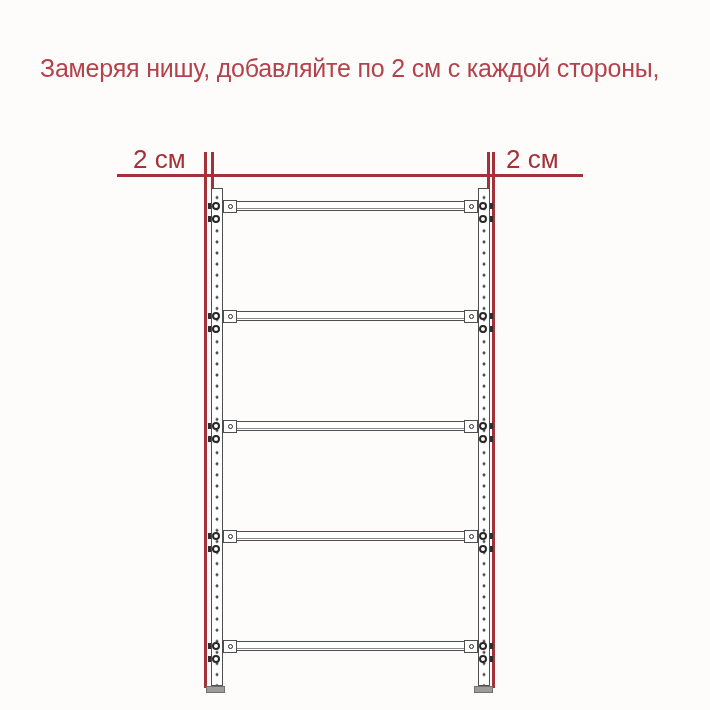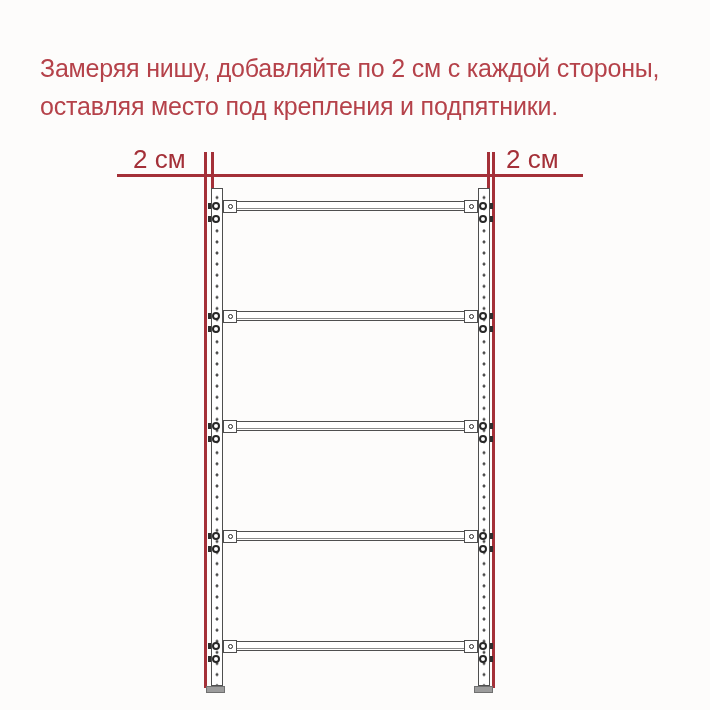--- a/index.html
+++ b/index.html
@@ -89,21 +89,20 @@
   .foot.left{left:206px;}
   .foot.right{left:474px;}
 </style>
 </head>
 <body style="--red: #a43038; --title-red: #b5424a; --gray: #4f4f4f; --foot: #9c9c9c;">
 
 <div class="canvas">
 
   <div class="title">
     <div>Замеряя нишу, добавляйте по 2 см с каждой стороны,</div>
-    <div>оставляя место под крепления и подпятники.</div>
   </div>
 
   <div>
     <span class="dim-label left">2 см</span>
     <span class="dim-label right">2 см</span>
     <div class="hline"></div>
     <div class="vred long outer-left"></div>
     <div class="vred tick inner-left"></div>
     <div class="vred tick inner-right"></div>
     <div class="vred long outer-right"></div>

